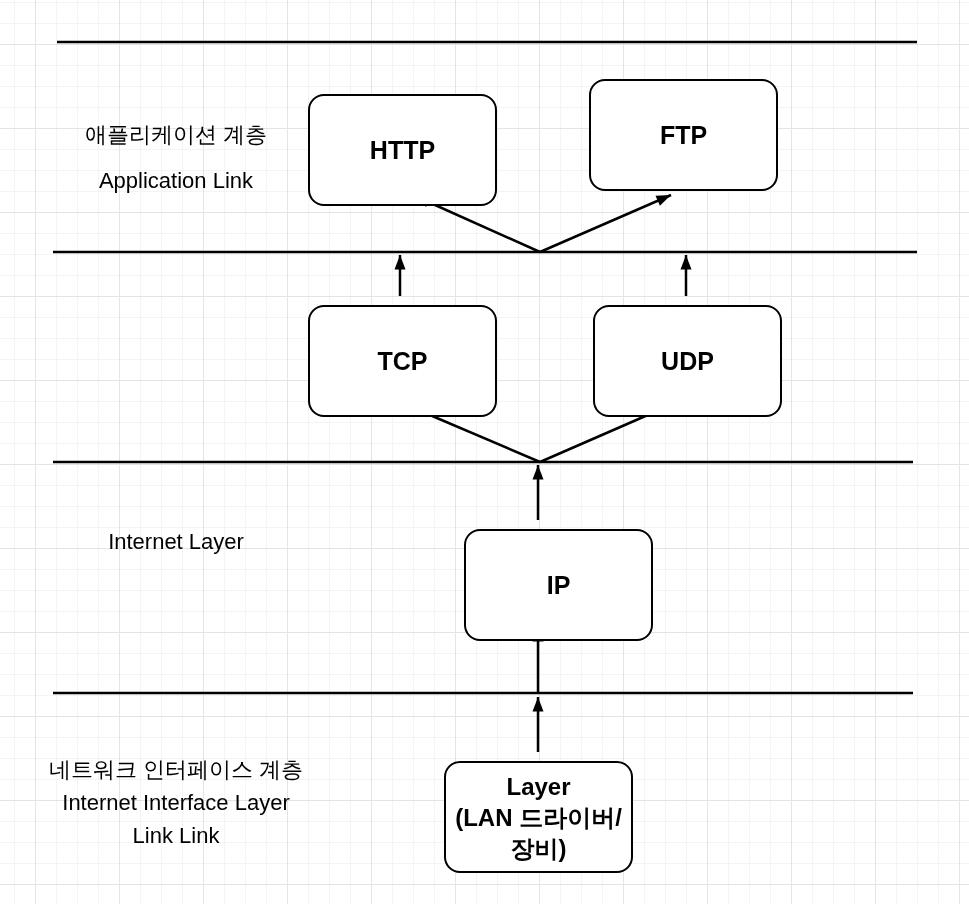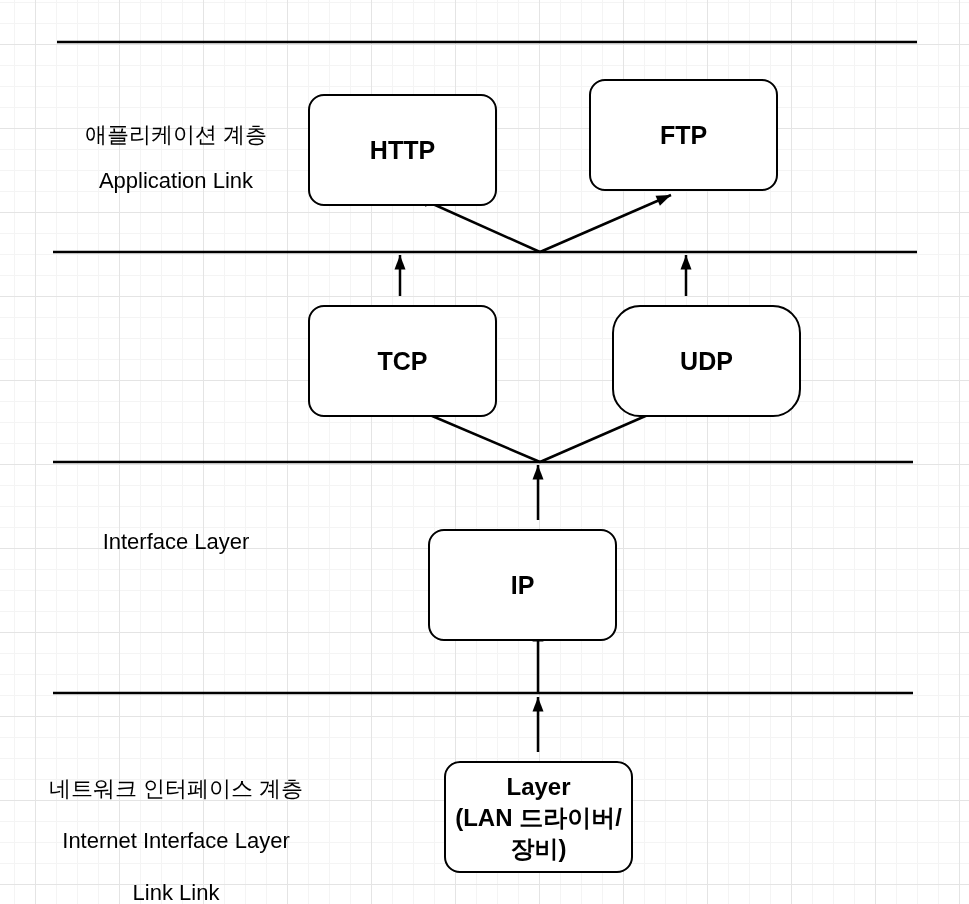--- a/index.html
+++ b/index.html
@@ -44,42 +44,42 @@
     text-align: center;
     font-weight: bold;
     font-size: 25px;
     color: #000000;
     cursor: default;
     margin-top: 9px;
   }
   #node-http { left: 308px; top: 85px; }
   #node-ftp  { left: 589px; top: 70px; }
   #node-tcp  { left: 308px; top: 296px; text-align: center; }
-  #node-udp  { left: 612px; top: 296px; border-radius: 28px; }
-  #node-ip   { left: 428px; top: 520px; }
+  #node-udp  { left: 593px; top: 296px; }
+  #node-ip   { left: 464px; top: 520px; }
   #node-link { left: 444px; top: 752px; }
   #node-link .node-label {
     font-size: 24px;
     line-height: 31px;
     white-space: pre-line;
   }
   .layer-label {
     position: absolute;
     left: 26px;
     width: 300px;
     text-align: center;
     color: #000000;
     font-size: 22px;
   }
   .layer-label .lbl-line { line-height: 46px; text-align: center; }
   #label-application { top: 112px; }
   #label-transport   { top: 310px; }
   #label-internet    { top: 519px; }
   #label-network     { top: 753px; }
-  #label-network .lbl-line { line-height: 33px; margin-top: 19px; }
+  #label-network .lbl-line { line-height: 33px; }
 </style>
 </head>
 <body>
 
 <div class="canvas">
 
   <svg class="wires" viewBox="0 0 969 904" xmlns="http://www.w3.org/2000/svg">
     <defs>
       <marker id="arrow" viewBox="0 0 18 14" refX="16.5" refY="7" markerWidth="18" markerHeight="14" markerUnits="userSpaceOnUse" orient="auto">
         <path d="M2,1.5 L16.5,7 L2,12.5 Z" fill="#000000"></path>
@@ -102,21 +102,21 @@
 
     <line x1="538" y1="693" x2="538" y2="627" stroke="#000000" stroke-width="2.5" marker-end="url(#arrow)"></line>
     <line x1="538" y1="752" x2="538" y2="697" stroke="#000000" stroke-width="2.5" marker-end="url(#arrow)"></line>
   </svg>
 
   <div class="layer-label" id="label-application">
     <div class="lbl-line">애플리케이션 계층</div>
     <div class="lbl-line">Application Link</div>
   </div>
   <div class="layer-label" id="label-internet">
-    <div class="lbl-line">Interface Layer</div>
+    <div class="lbl-line">Internet Layer</div>
   </div>
   <div class="layer-label" id="label-network">
     <div class="lbl-line">네트워크 인터페이스 계층</div>
     <div class="lbl-line">Internet Interface Layer</div>
     <div class="lbl-line">Link Link</div>
   </div>
 
   <div class="node" id="node-http">
     <span class="node-label">HTTP</span>
   </div>

